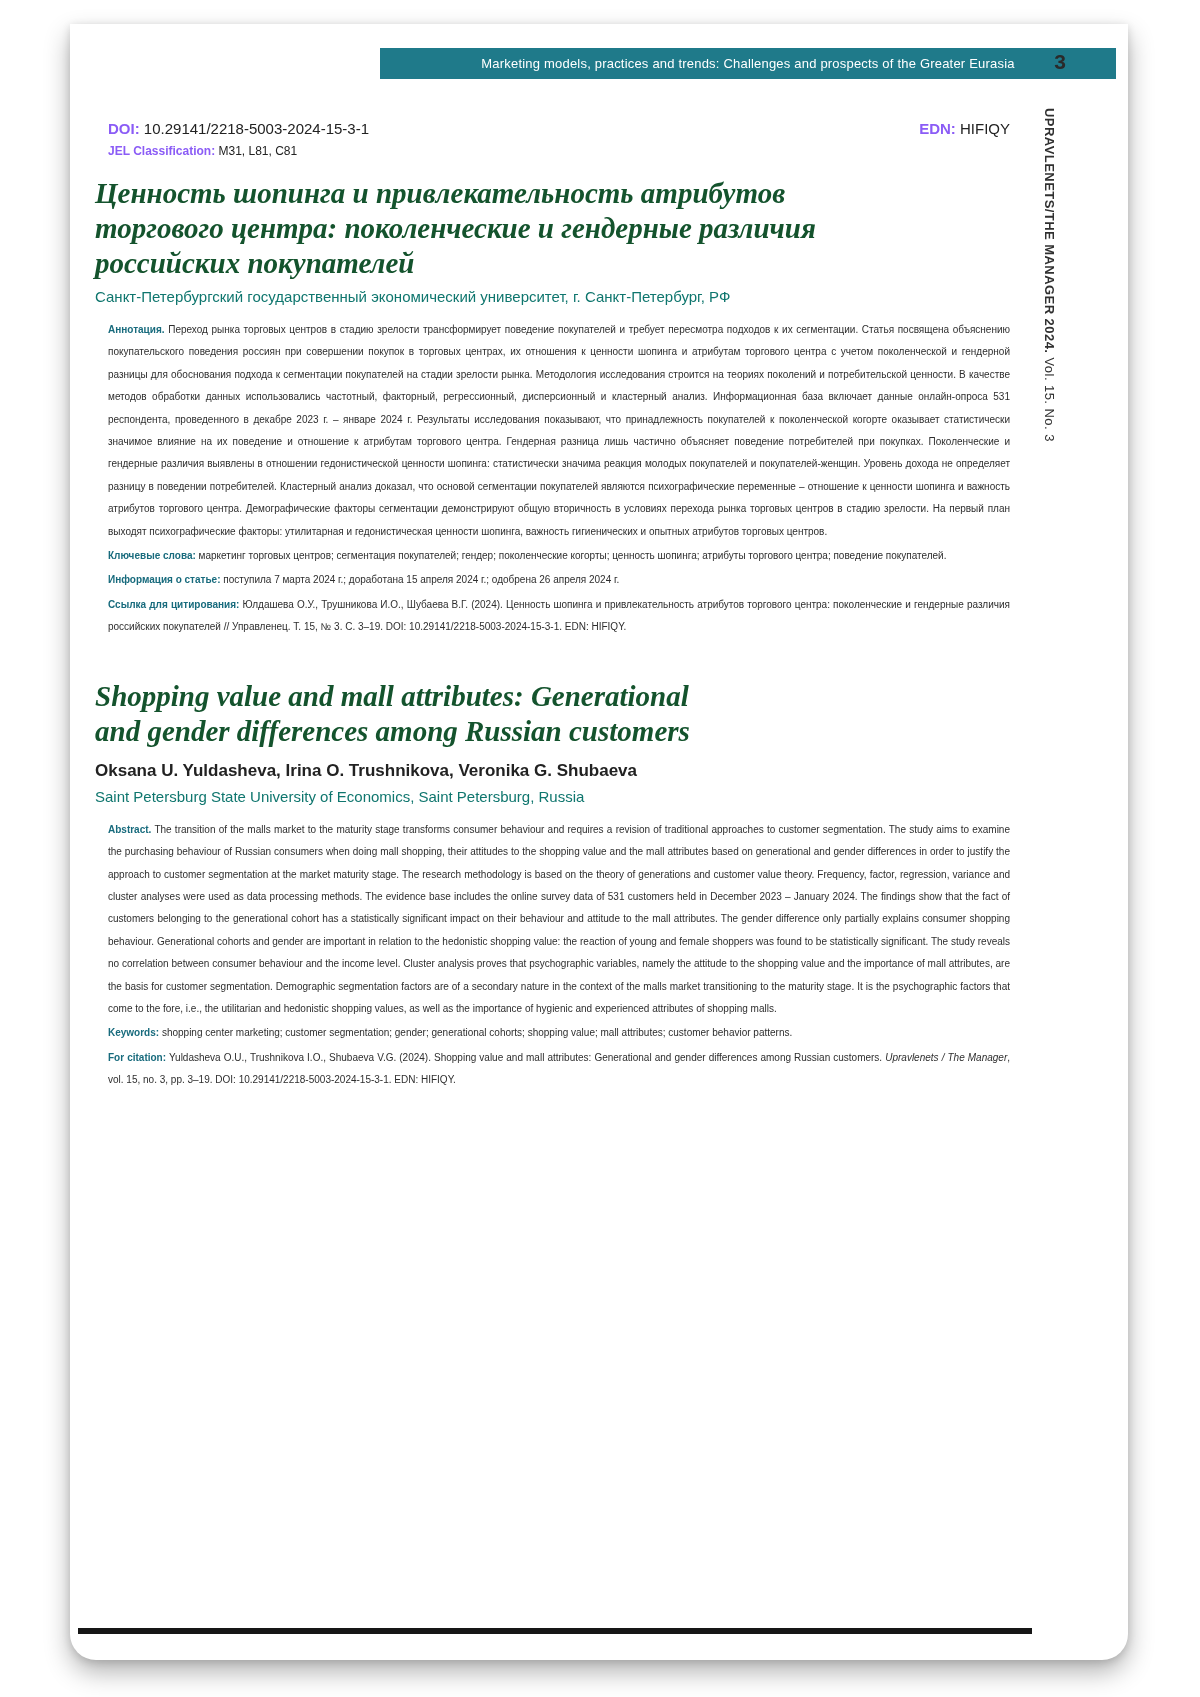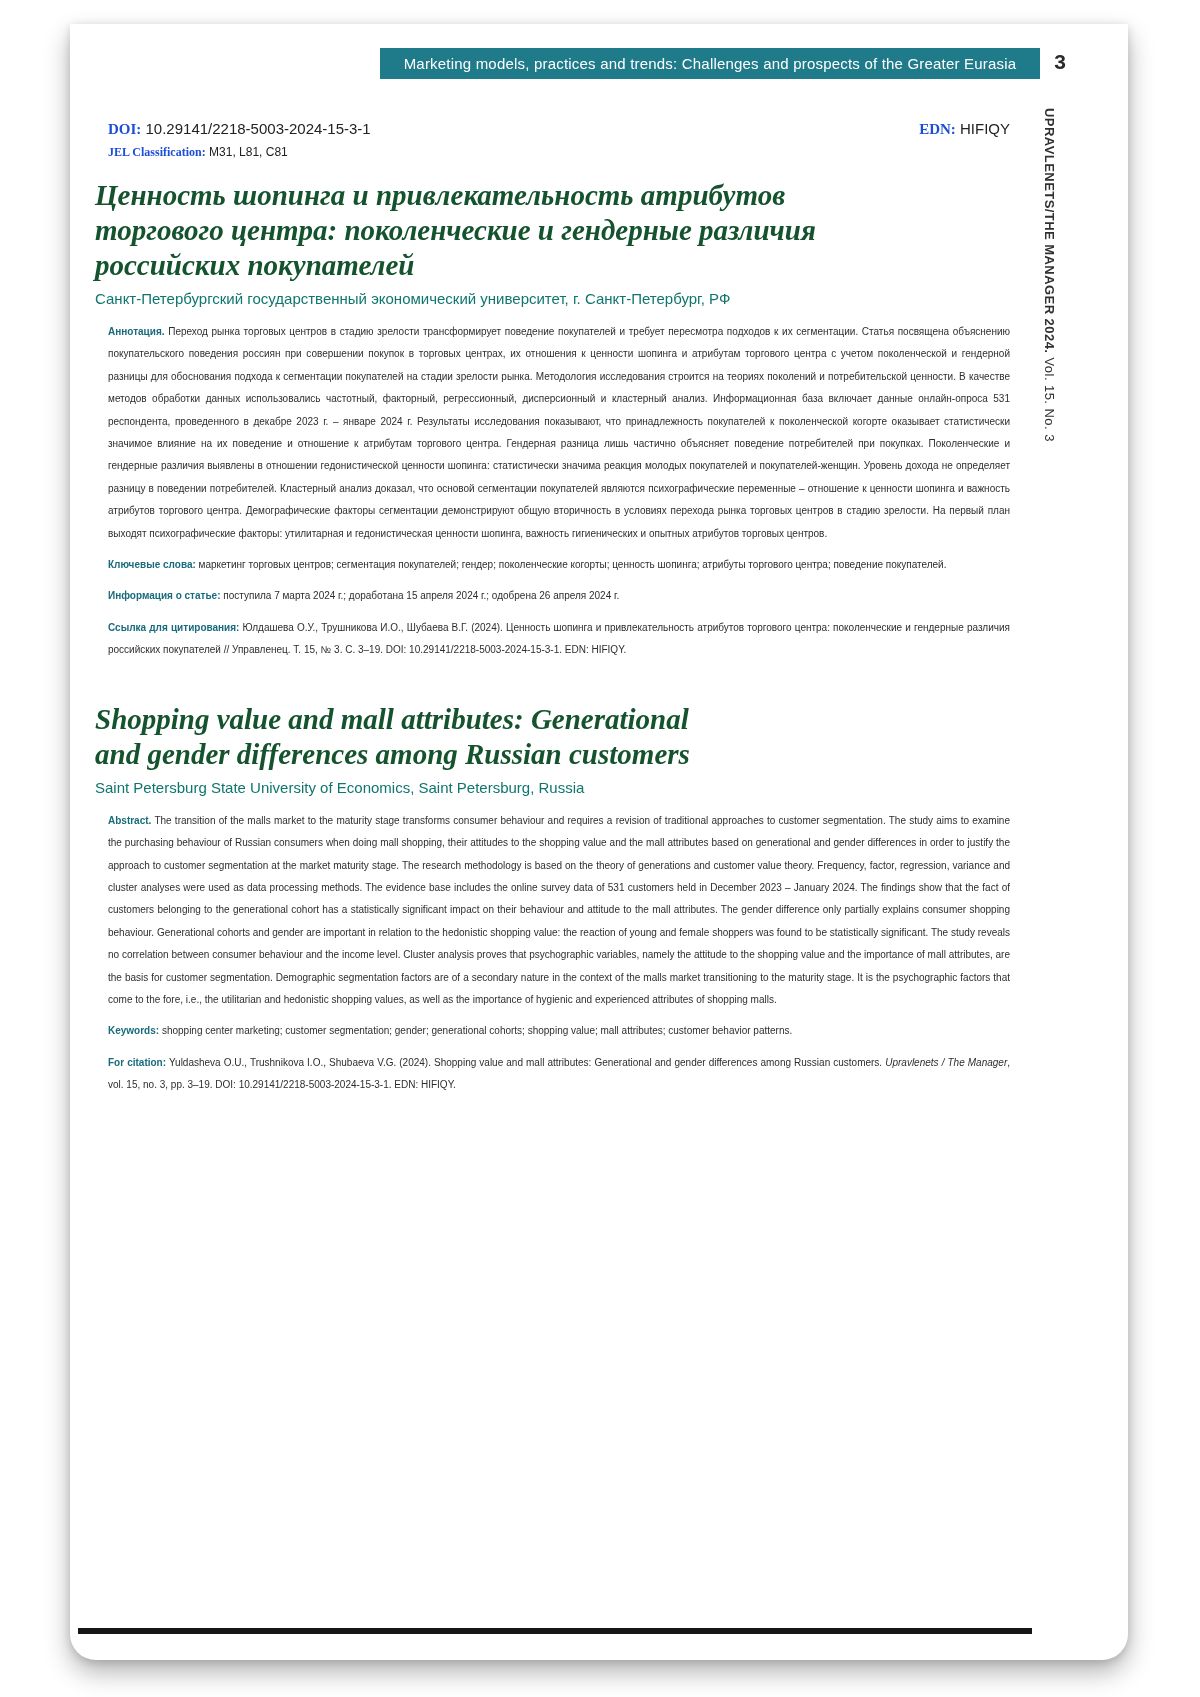--- a/index.html
+++ b/index.html
@@ -12,23 +12,23 @@
     overflow:hidden;
   }
   .sheet {
     position:absolute; left:70px; top:24px;
     width:1058px; height:1636px;
     background:#ffffff;
     border-radius:0 0 26px 26px;
     box-shadow:0 2px 8px rgba(0,0,0,0.14), 0 12px 26px rgba(0,0,0,0.30);
   }
   .banner {
-    position:absolute; left:310px; top:24px; width:660px; height:31px;
+    position:absolute; left:310px; top:24px; width:736px; height:31px;
     background:#1f7a8a; color:#ffffff;
-    font-size:15px; letter-spacing:.2px;
+    font-size:13px; letter-spacing:.2px;
     display:flex; align-items:center; justify-content:center;
     white-space:nowrap;
   }
   .page-num {
     position:absolute; left:968px; top:26px; width:44px;
     font-weight:700; font-size:21px; color:#2a2a2a; text-align:center;
   }
   .vertical-strip {
     position:absolute; left:972px; top:84px; height:420px;
     writing-mode:vertical-rl;
@@ -37,39 +37,39 @@
   }
   .vertical-strip .vbold { font-weight:700; }
   .content {
     position:absolute; left:38px; top:96px; width:902px;
   }
   .meta-row {
     display:flex; justify-content:space-between;
     font-size:15px; color:#222;
   }
   .jel-row { margin-top:7px; font-size:12px; color:#222; }
-  .meta-label { font-weight:700; color:#1d4ed8;font-family:Liberation Serif, serif; }
+  .meta-label { font-weight:700; color:#8b5cf6; }
   .title-ru, .title-en {
     margin:18px 0 0 -13px;
     font-family:"Liberation Serif", serif;
     font-weight:700;
     font-size:29px; line-height:35px;
     color:#14532d;
     white-space:pre-line;
     font-style:italic;
   }
   .title-en { margin-top:40px; }
   .authors { margin:12px 0 0 -13px; font-size:17px; font-weight:700; color:#222; }
   .affiliation { margin:7px 0 0 -13px; font-size:15px; color:#0f766e; }
   .para {
     margin-top:14px;
     font-size:10px; line-height:22.4px;
     text-align:justify; color:#2e2e2e;
   }
-  .para.tight { margin-top:9px; }
+  .para.tight { margin-top:2px; }
   .para .lbl { font-weight:700; color:#186b7d; }
   .para i { font-style:italic; }
   .footer-bar {
     position:absolute; left:8px; top:1604px;
     width:954px; height:6px;
     background:#161616;
   }
 </style>
 </head>
 <body>
@@ -106,20 +106,21 @@
 <span>маркетинг торговых центров; сегментация покупателей; гендер; поколенческие когорты; ценность шопинга; атрибуты торгового центра; поведение покупателей.</span></p>
 
     <p class="para tight"><span class="lbl">Информация о статье:</span>
 <span>поступила 7 марта 2024 г.; доработана 15 апреля 2024 г.; одобрена 26 апреля 2024 г.</span></p>
 
     <p class="para tight"><span class="lbl">Ссылка для цитирования:</span>
 <span>Юлдашева О.У., Трушникова И.О., Шубаева В.Г. (2024). Ценность шопинга и привлекательность атрибутов торгового центра: поколенческие и гендерные различия российских покупателей // Управленец. Т. 15, № 3. С. 3–19. DOI: 10.29141/2218-5003-2024-15-3-1. EDN: HIFIQY.</span></p>
 
     <h1 class="title-en">Shopping value and mall attributes: Generational
 and gender differences among Russian customers</h1>
+    <div class="authors">Oksana U. Yuldasheva, Irina O. Trushnikova, Veronika G. Shubaeva</div>
     <div class="affiliation">Saint Petersburg State University of Economics, Saint Petersburg, Russia</div>
 
     <p class="para"><span class="lbl">Abstract.</span>
 <span>The transition of the malls market to the maturity stage transforms consumer behaviour and requires a revision of traditional approaches to customer segmentation. The study aims to examine the purchasing behaviour of Russian consumers when doing mall shopping, their attitudes to the shopping value and the mall attributes based on generational and gender differences in order to justify the approach to customer segmentation at the market maturity stage. The research methodology is based on the theory of generations and customer value theory. Frequency, factor, regression, variance and cluster analyses were used as data processing methods. The evidence base includes the online survey data of 531 customers held in December 2023 – January 2024. The findings show that the fact of customers belonging to the generational cohort has a statistically significant impact on their behaviour and attitude to the mall attributes. The gender difference only partially explains consumer shopping behaviour. Generational cohorts and gender are important in relation to the hedonistic shopping value: the reaction of young and female shoppers was found to be statistically significant. The study reveals no correlation between consumer behaviour and the income level. Cluster analysis proves that psychographic variables, namely the attitude to the shopping value and the importance of mall attributes, are the basis for customer segmentation. Demographic segmentation factors are of a secondary nature in the context of the malls market transitioning to the maturity stage. It is the psychographic factors that come to the fore, i.e., the utilitarian and hedonistic shopping values, as well as the importance of hygienic and experienced attributes of shopping malls.</span></p>
 
     <p class="para tight"><span class="lbl">Keywords:</span>
 <span>shopping center marketing; customer segmentation; gender; generational cohorts; shopping value; mall attributes; customer behavior patterns.</span></p>
 
 
     <p class="para tight"><span class="lbl">For citation:</span>

